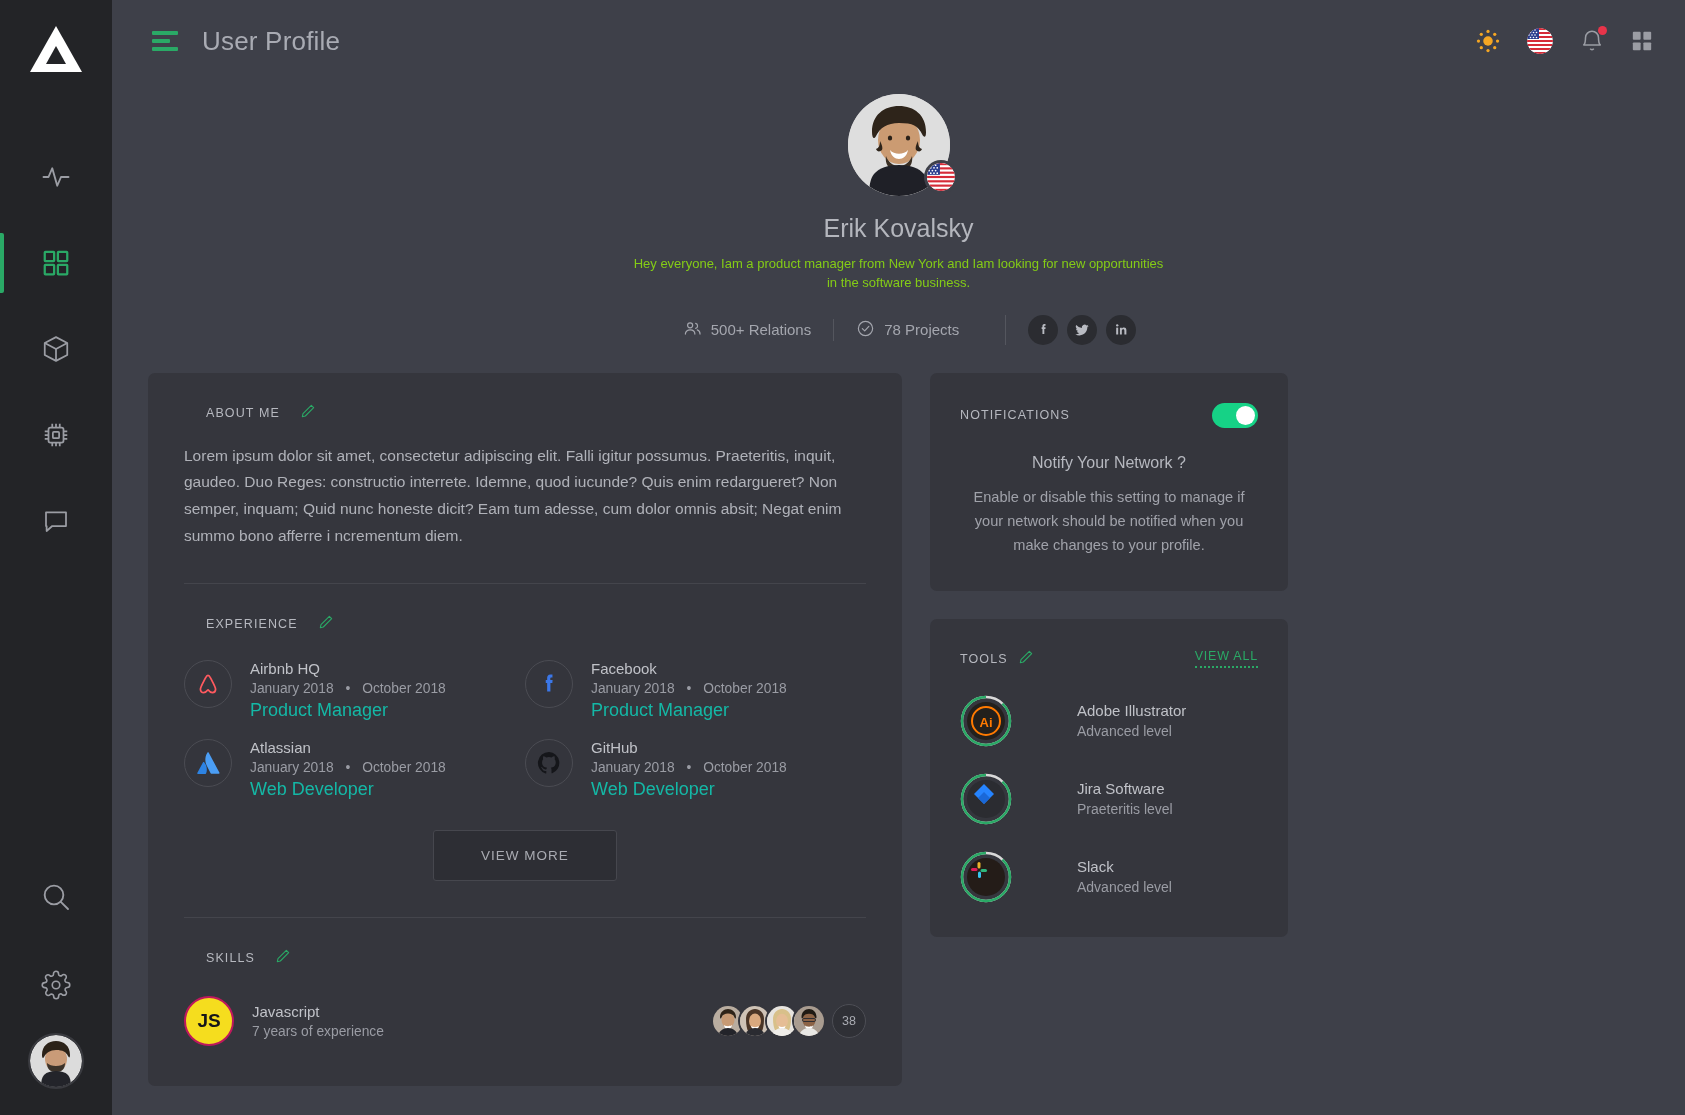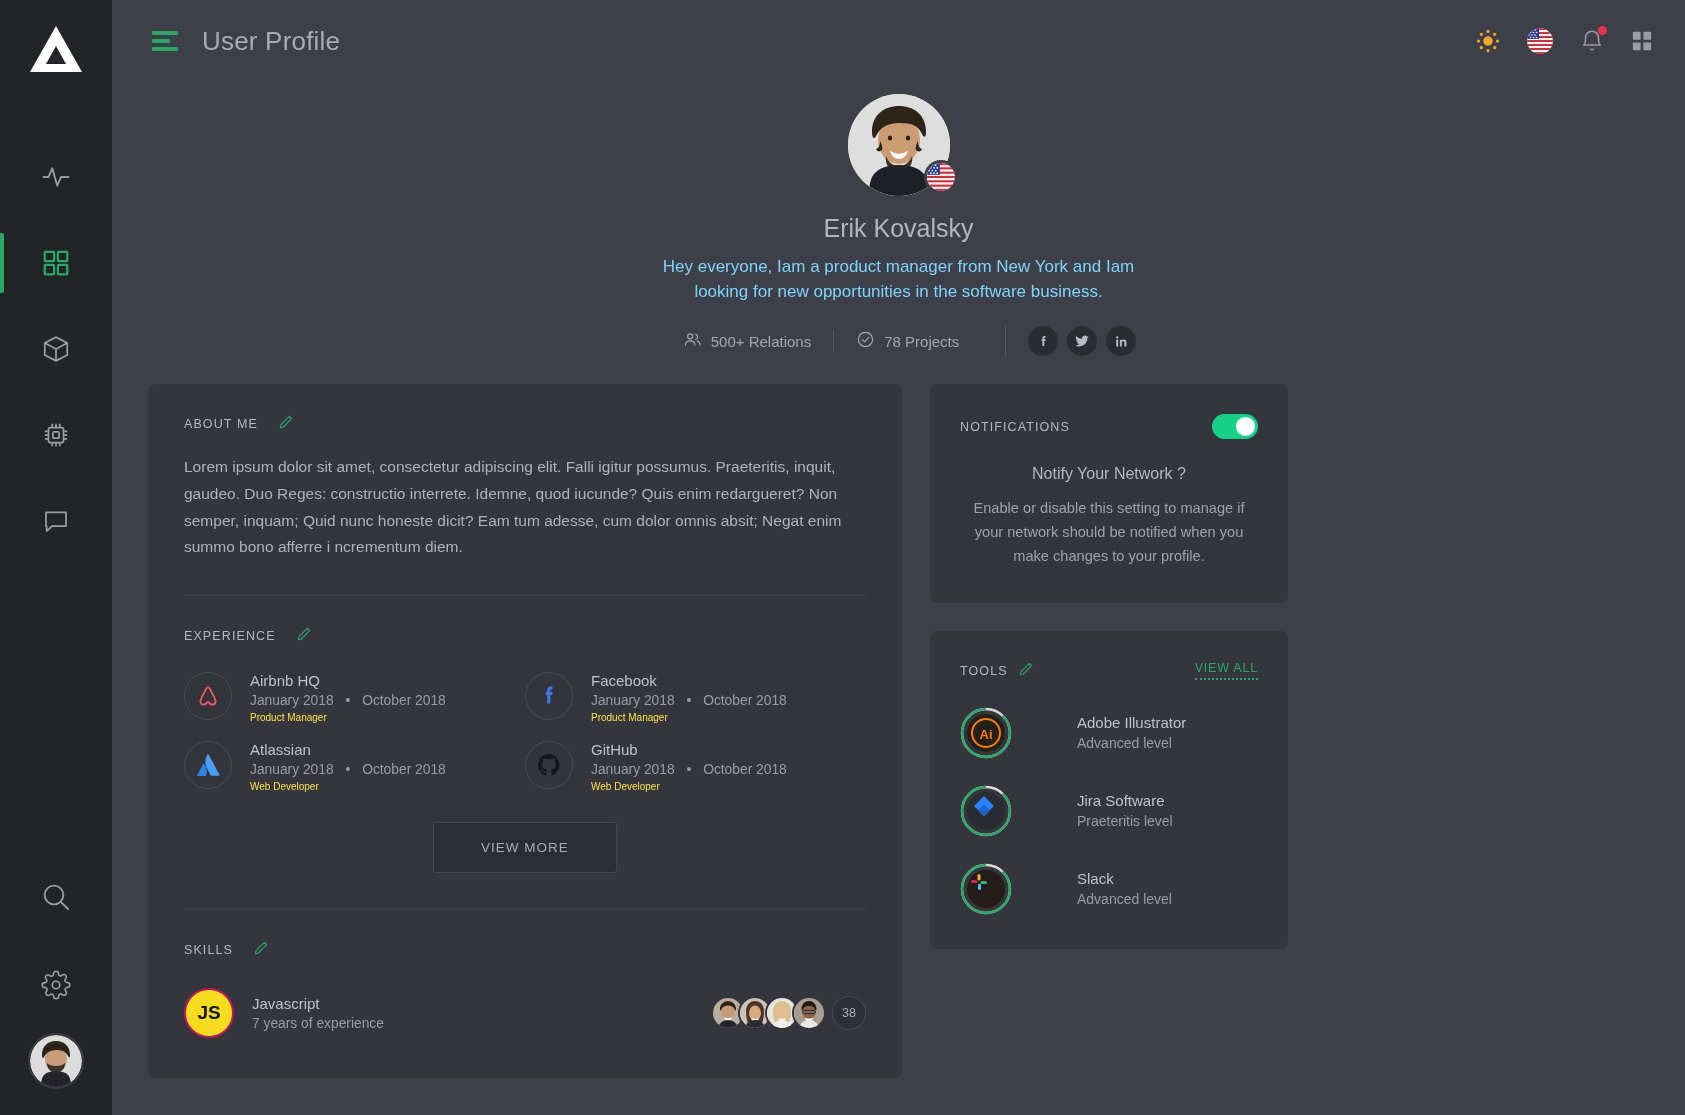--- a/index.html
+++ b/index.html
@@ -79,22 +79,22 @@
   }
   .avatar-flag {
     position: absolute; right: -8px; bottom: 2px;
     width: 34px; height: 34px; border-radius: 50%;
     border: 3px solid #3e4049; overflow: hidden;
   }
   .p-name {
     margin-top: 18px; font-size: 25px; color: #b4b6bd; font-weight: 400;
   }
   .p-bio {
-    margin: 12px auto 8px; width: 530px; font-size: 17px;
-    line-height: 1.45; color: #7dd3fc;
+    margin: 12px auto 8px; width: 530px; font-size: 13px;
+    line-height: 1.45; color: #84cc16;
   }
   .p-stats {
     margin-top: 22px; display: flex; align-items: center;
     justify-content: center; gap: 0;
   }
   .stat {
     display: flex; align-items: center; gap: 9px;
     font-size: 15px; color: #a4a6ae; padding: 0 22px;
     cursor: pointer;
   }
@@ -113,21 +113,21 @@
   }
   .col-left { flex: 0 0 754px; }
   .col-right { flex: 0 0 358px; }
 
   .card {
     background: #35363d; border-radius: 7px;
   }
   .card-main { padding: 30px 36px 40px 36px; }
 
   .sec-head {
-    display: flex; align-items: center; gap: 20px;
+    display: flex; align-items: center; gap: 20px; margin-left: 22px;
   }
   .sec-title {
     font-size: 12.5px; letter-spacing: 1.1px; color: #b6b8bf; font-weight: 400;
   }
   .pencil { cursor: pointer; display: block; }
 
   .about-text {
     margin-top: 20px; font-size: 15.5px; line-height: 1.72;
     color: #b0b2b9;
   }
@@ -139,21 +139,21 @@
   }
   .exp-item { display: flex; gap: 18px; align-items: flex-start; cursor: pointer; }
   .exp-logo {
     width: 48px; height: 48px; border-radius: 50%;
     border: 1px solid #4b4c53; display:flex; align-items:center;
     justify-content:center; flex: 0 0 48px; background: #34353c;
   }
   .exp-name { font-size: 15px; color: #c0c2c8; margin-bottom: 4px; }
   .exp-dates { font-size: 13.8px; color: #9a9ca4; margin-bottom: 4px; }
   .exp-dates .dot { margin: 0 8px; }
-  .exp-role { font-size: 10px; color: #fde047; }
+  .exp-role { font-size: 18px; color: #14b8a6; }
 
   .viewmore-wrap { display:flex; justify-content:center; margin-top: 30px; }
   .btn-viewmore {
     background: #2d2e34; border: 1px solid #46474e; color: #a9abb2;
     font-size: 13.5px; letter-spacing: 1px; padding: 17px 0; width: 184px;
     border-radius: 3px; cursor: pointer; font-family: inherit;
   }
 
   .skill-row {
     margin-top: 28px; display: flex; align-items: center;

